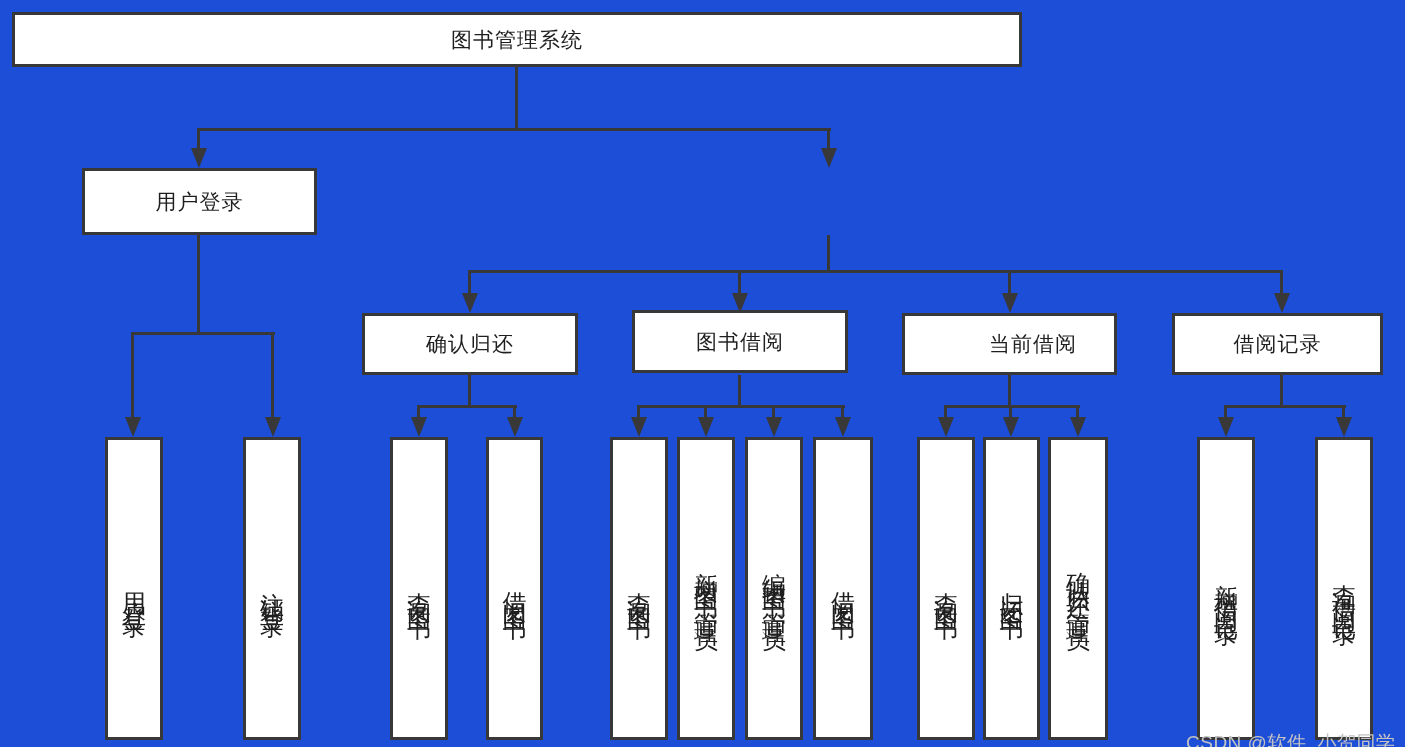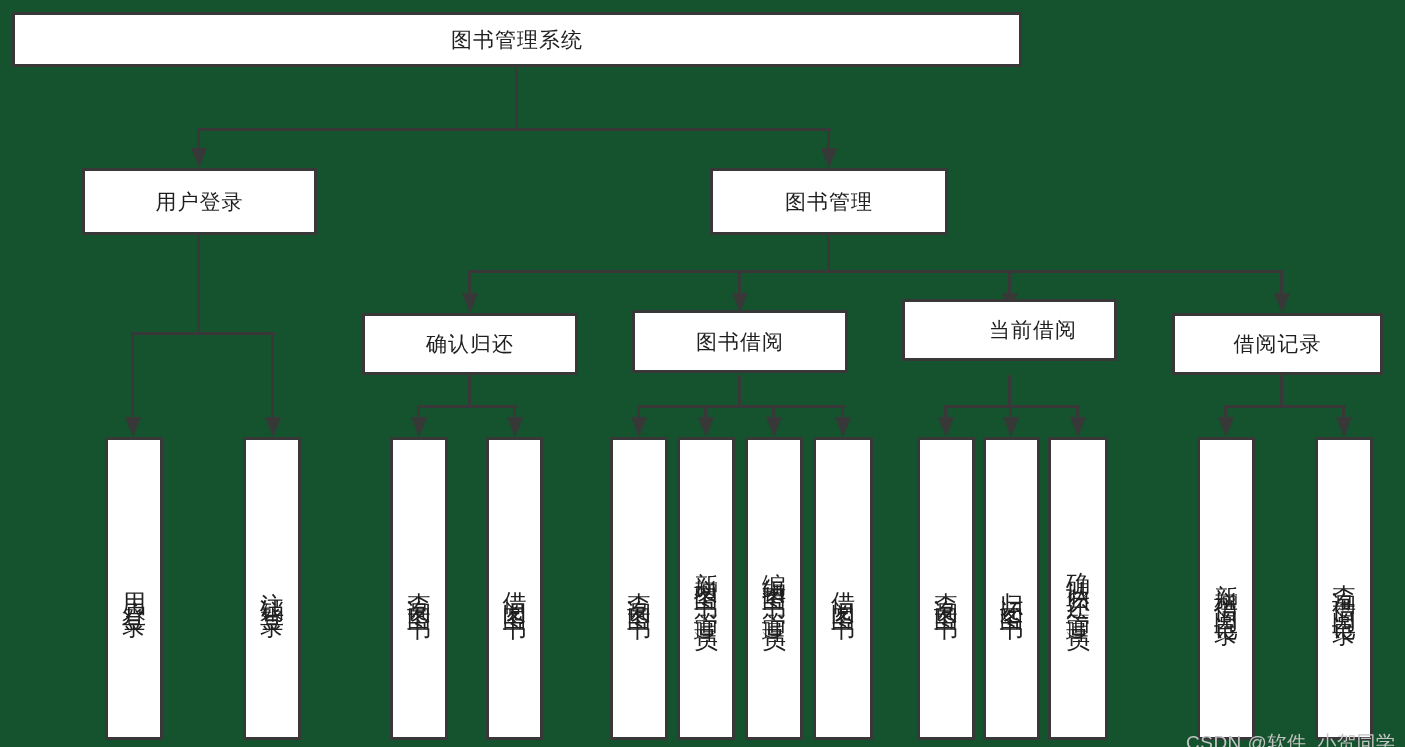--- a/index.html
+++ b/index.html
@@ -1,17 +1,17 @@
 <!DOCTYPE html>
 <html><head>
 <meta charset="utf-8">
 <style>
   html,body{margin:0;padding:0;background:#ffffff;}
   .canvas{
-    position:relative;width:1405px;height:747px;background:#14532d;
+    position:relative;width:1405px;height:747px;background:#1d4ed8;
     font-family:"Liberation Sans","DejaVu Sans",sans-serif;color:#1f1f1f;overflow:hidden;
   }
   .hbox{
     position:absolute;box-sizing:border-box;border:3px solid #383838;background:#fff;
     display:flex;align-items:center;justify-content:center;
     font-size:21px;letter-spacing:1px;white-space:nowrap;
   }
   .vbox{
     position:absolute;box-sizing:border-box;border:3px solid #383838;background:#fff;
     top:437px;height:303px;display:flex;align-items:center;justify-content:center;
@@ -42,23 +42,20 @@
   <div class="ln" style="left:515px;top:67px;width:3px;height:64px;"></div>
   <div class="ln" style="left:197px;top:128px;width:634px;height:3px;"></div>
   <div class="ln" style="left:197px;top:128px;width:3px;height:22px;"></div>
   <div class="arw" style="left:191px;top:148px;"></div>
   <div class="ln" style="left:827px;top:128px;width:3px;height:22px;"></div>
   <div class="arw" style="left:821px;top:148px;"></div>
 
   <div class="hbox" style="left:82px;top:168px;width:235px;height:67px;">
     <span>用户登录</span>
   </div>
-  <div class="hbox" style="left:710px;top:168px;width:238px;height:67px;">
-    <span>图书管理</span>
-  </div>
 
   <div class="ln" style="left:197px;top:235px;width:3px;height:100px;"></div>
   <div class="ln" style="left:131px;top:332px;width:144px;height:3px;"></div>
   <div class="ln" style="left:131px;top:332px;width:3px;height:85px;"></div>
   <div class="arw" style="left:125px;top:417px;"></div>
   <div class="ln" style="left:271px;top:332px;width:3px;height:85px;"></div>
   <div class="arw" style="left:265px;top:417px;"></div>
 
   <div class="ln" style="left:827px;top:235px;width:3px;height:38px;"></div>
   <div class="ln" style="left:468px;top:270px;width:815px;height:3px;"></div>
@@ -70,21 +67,21 @@
   <div class="arw" style="left:1002px;top:293px;"></div>
   <div class="ln" style="left:1280px;top:270px;width:3px;height:25px;"></div>
   <div class="arw" style="left:1274px;top:293px;"></div>
 
   <div class="hbox" style="left:362px;top:313px;width:216px;height:62px;">
     <span>确认归还</span>
   </div>
   <div class="hbox" style="left:632px;top:310px;width:216px;height:63px;">
     <span>图书借阅</span>
   </div>
-  <div class="hbox" style="left:902px;top:299px;width:215px;height:62px;padding-left:47px;">
+  <div class="hbox" style="left:902px;top:313px;width:215px;height:62px;padding-left:47px;">
     <span>当前借阅</span>
   </div>
   <div class="hbox" style="left:1172px;top:313px;width:211px;height:62px;">
     <span>借阅记录</span>
   </div>
 
   <div class="ln" style="left:468px;top:375px;width:3px;height:33px;"></div>
   <div class="ln" style="left:417px;top:405px;width:100px;height:3px;"></div>
   <div class="ln" style="left:417px;top:405px;width:3px;height:14px;"></div>
   <div class="arw" style="left:411px;top:417px;"></div>

